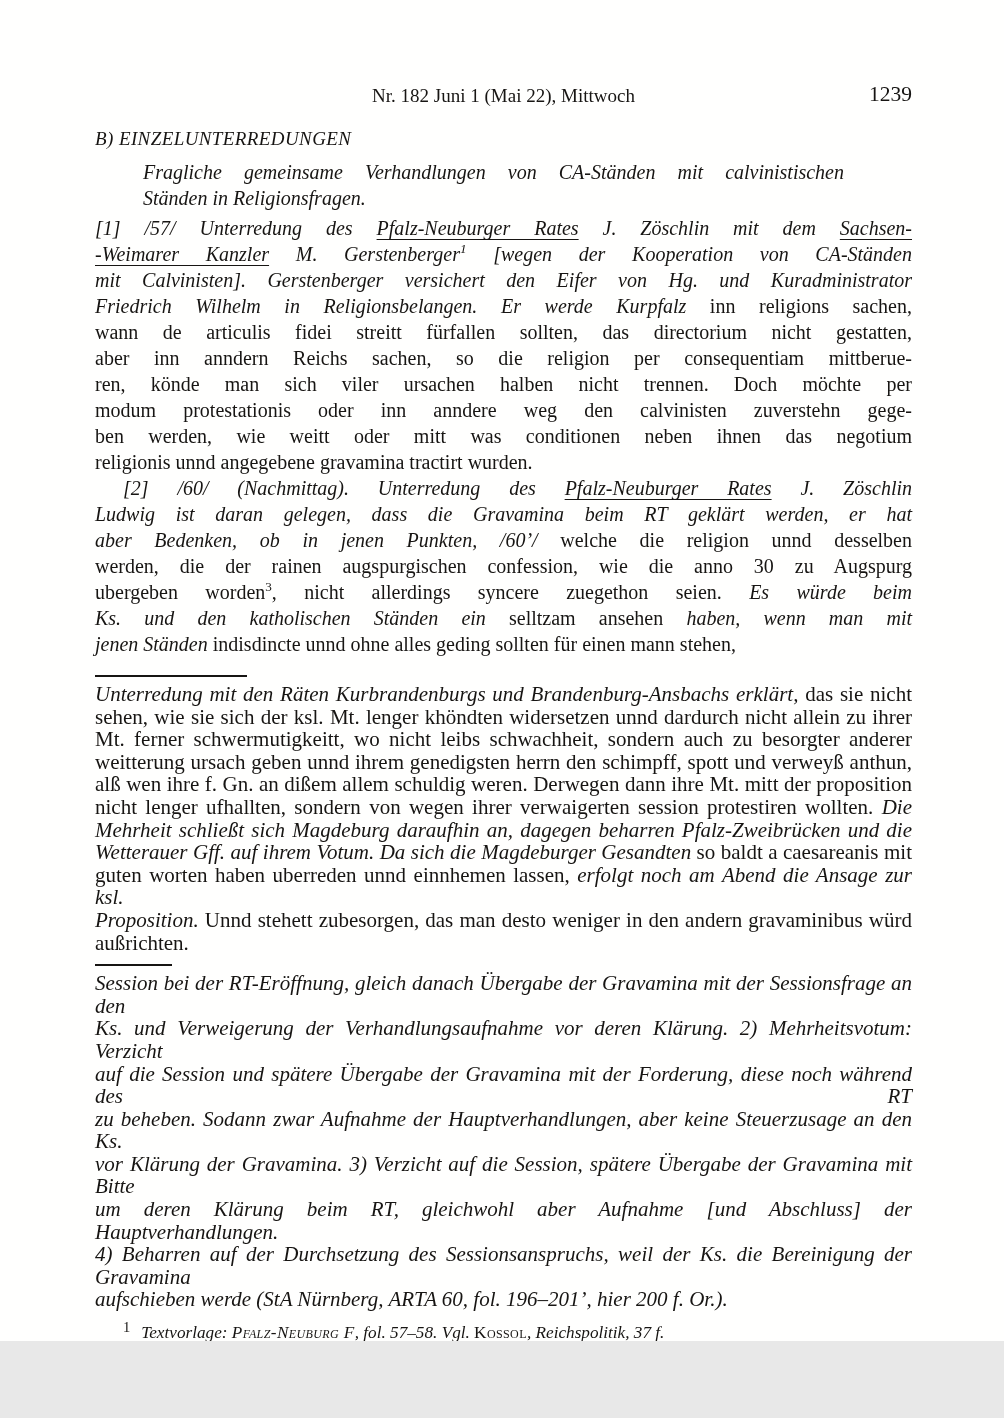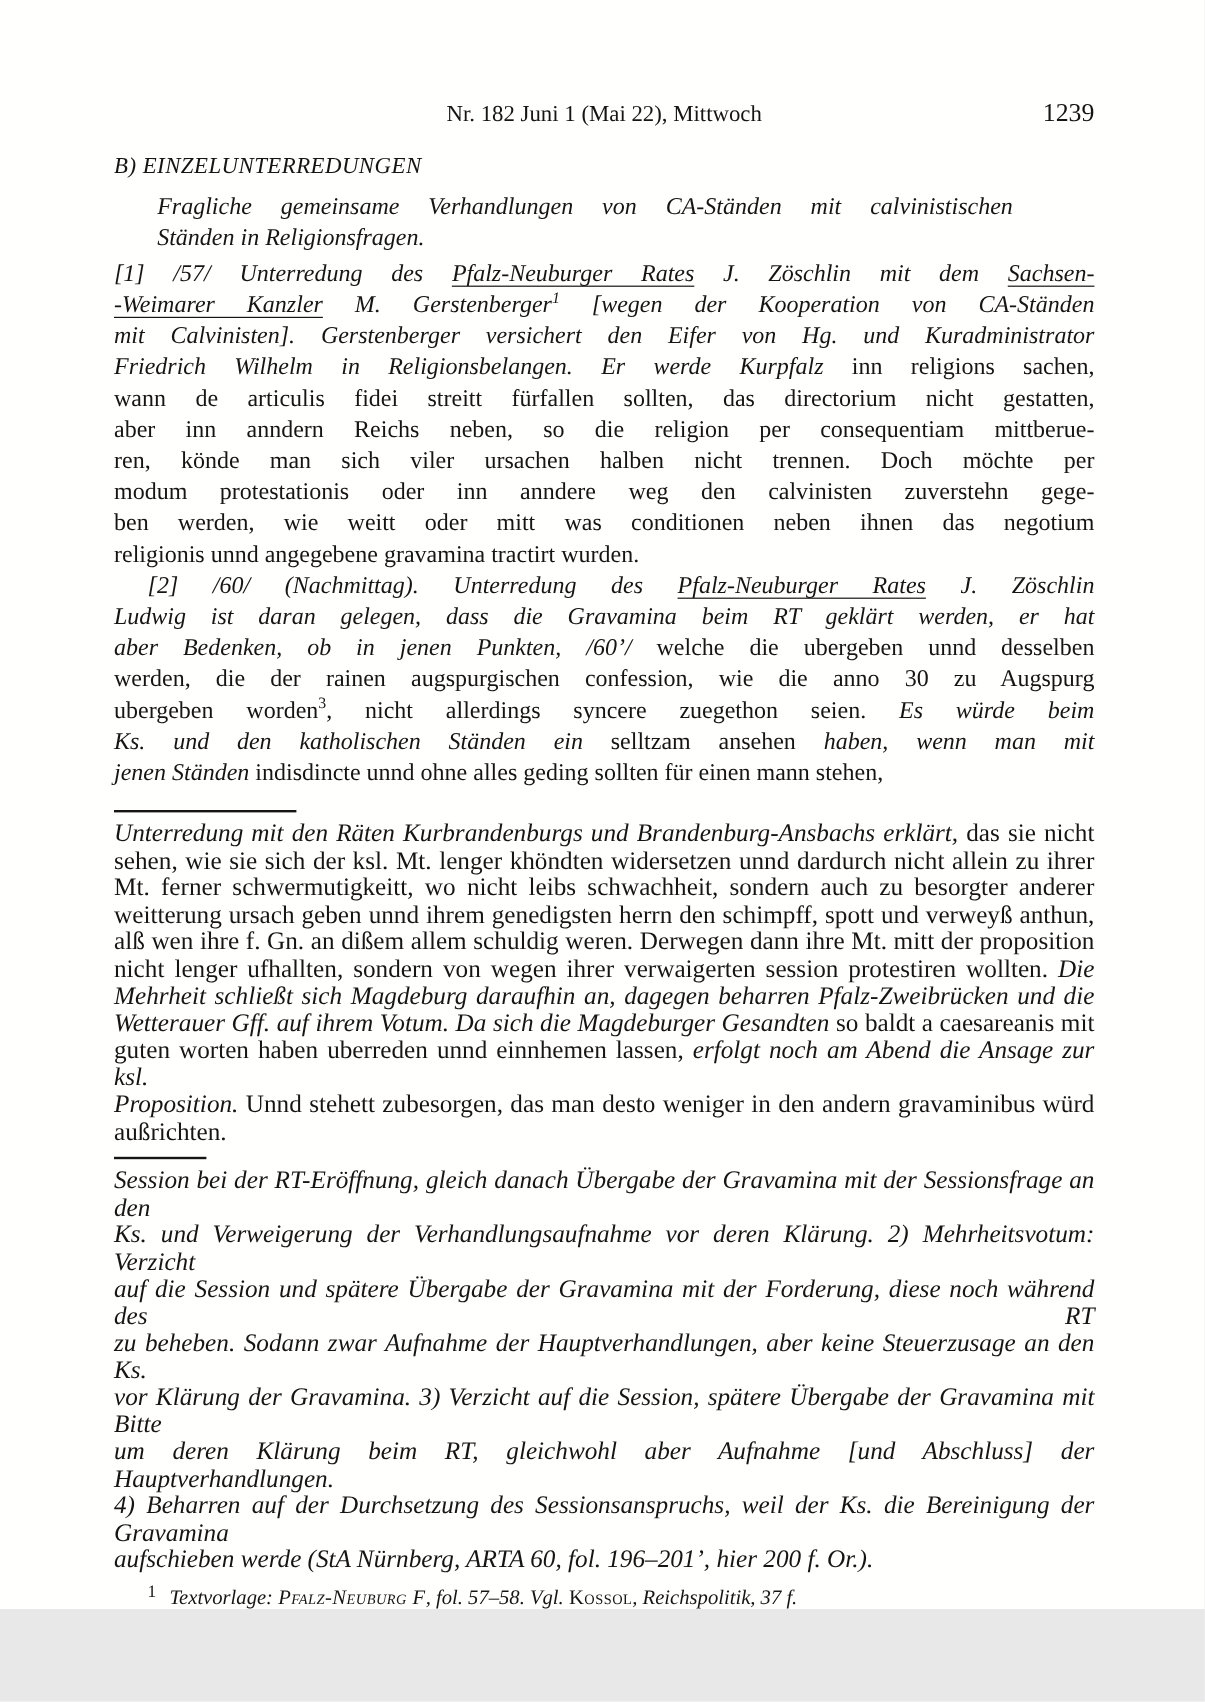--- a/index.html
+++ b/index.html
@@ -5,21 +5,21 @@
   html,body{margin:0;padding:0;background:#e8e8e8;}
   .page{
     width:1004px;height:1341px;background:#fffffe;color:#171513;
     font-family:"Liberation Serif", serif;
     position:relative;box-sizing:border-box;
     padding:84px 92px 0 95px;overflow:hidden;margin:0 auto;
   }
   .running-header{position:relative;height:26px;font-size:19px;line-height:24px;text-align:center;}
   .page-number{position:absolute;right:0;top:-2px;font-size:21.5px;}
   .section-heading{margin-top:15px;font-style:italic;font-size:19px;line-height:28px;letter-spacing:0.4px;}
-  .subtitle{margin-top:6px;margin-left:36px;margin-right:68px;}
+  .subtitle{margin-top:6px;margin-left:48px;margin-right:68px;}
   .body-text{margin-top:4px;}
   .bline{font-size:20px;line-height:26px;text-align:justify;text-align-last:justify;}
   .bline.last{text-align-last:left;}
   .bline.indent{text-indent:28px;}
   .fn-rule{border:0;border-top:2px solid #171513;width:152px;margin:18px 0 6px 0;}
   .fn-rule.short{width:77px;margin-top:10px;}
   .fline{font-size:21px;line-height:22.6px;text-align:justify;text-align-last:justify;}
   .fline.last{text-align-last:left;}
   .numbered-footnotes{margin-top:3px;}
   .fn-item{font-size:17.2px;line-height:26.5px;padding-left:28px;font-style:italic;}
@@ -47,30 +47,30 @@
       <div class="bline last"><span class="seg i">Ständen in Religionsfragen.</span></div>
     </div>
 
   <div class="body-text">
     <div>
         <div class="bline"><span class="seg i">[1] /57/ Unterredung des </span><span class="seg i u">Pfalz-Neuburger Rates</span><span class="seg i"> J. Zöschlin mit dem </span><span class="seg i u">Sachsen-</span></div>
         <div class="bline"><span class="seg i u">-Weimarer Kanzler</span><span class="seg i"> M. Gerstenberger</span><span class="seg i sup">1</span><span class="seg i"> [wegen der Kooperation von CA-Ständen</span></div>
         <div class="bline"><span class="seg i">mit Calvinisten]. Gerstenberger versichert den Eifer von Hg. und Kuradministrator</span></div>
         <div class="bline"><span class="seg i">Friedrich Wilhelm in Religionsbelangen. Er werde Kurpfalz</span><span class="seg r"> inn religions sachen,</span></div>
         <div class="bline"><span class="seg r">wann de articulis fidei streitt fürfallen sollten, das directorium nicht gestatten,</span></div>
-        <div class="bline"><span class="seg r">aber inn anndern Reichs neben, so die religion per consequentiam mittberue-</span></div>
+        <div class="bline"><span class="seg r">aber inn anndern Reichs sachen, so die religion per consequentiam mittberue-</span></div>
         <div class="bline"><span class="seg r">ren, könde man sich viler ursachen halben nicht trennen. Doch möchte per</span></div>
         <div class="bline"><span class="seg r">modum protestationis oder inn anndere weg den calvinisten zuverstehn gege-</span></div>
         <div class="bline"><span class="seg r">ben werden, wie weitt oder mitt was conditionen neben ihnen das negotium</span></div>
         <div class="bline last"><span class="seg r">religionis unnd angegebene gravamina tractirt wurden.</span></div>
       </div>
     <div>
         <div class="bline indent"><span class="seg i">[2] /60/ (Nachmittag). Unterredung des </span><span class="seg i u">Pfalz-Neuburger Rates</span><span class="seg i"> J. Zöschlin</span></div>
         <div class="bline"><span class="seg i">Ludwig ist daran gelegen, dass die Gravamina beim RT geklärt werden, er hat</span></div>
-        <div class="bline"><span class="seg i">aber Bedenken, ob in jenen Punkten, /60’/</span><span class="seg r"> welche die ubergeben unnd desselben</span></div>
+        <div class="bline"><span class="seg i">aber Bedenken, ob in jenen Punkten, /60’/</span><span class="seg r"> welche die religion unnd desselben</span></div>
         <div class="bline"><span class="seg r">werden, die der rainen augspurgischen confession, wie die anno 30 zu Augspurg</span></div>
         <div class="bline"><span class="seg r">ubergeben worden</span><span class="seg r sup">3</span><span class="seg r">, nicht allerdings syncere zuegethon seien. </span><span class="seg i">Es würde beim</span></div>
         <div class="bline"><span class="seg i">Ks. und den katholischen Ständen ein</span><span class="seg r"> selltzam ansehen </span><span class="seg i">haben, wenn man mit</span></div>
         <div class="bline last"><span class="seg i">jenen Ständen</span><span class="seg r"> indisdincte unnd ohne alles geding sollten für einen mann stehen,</span></div>
       </div>
   </div>
 
   <hr class="fn-rule">
   <div>
       <div class="fline"><span class="seg i">Unterredung mit den Räten Kurbrandenburgs und Brandenburg-Ansbachs erklärt,</span><span class="seg r"> das sie nicht</span></div>

